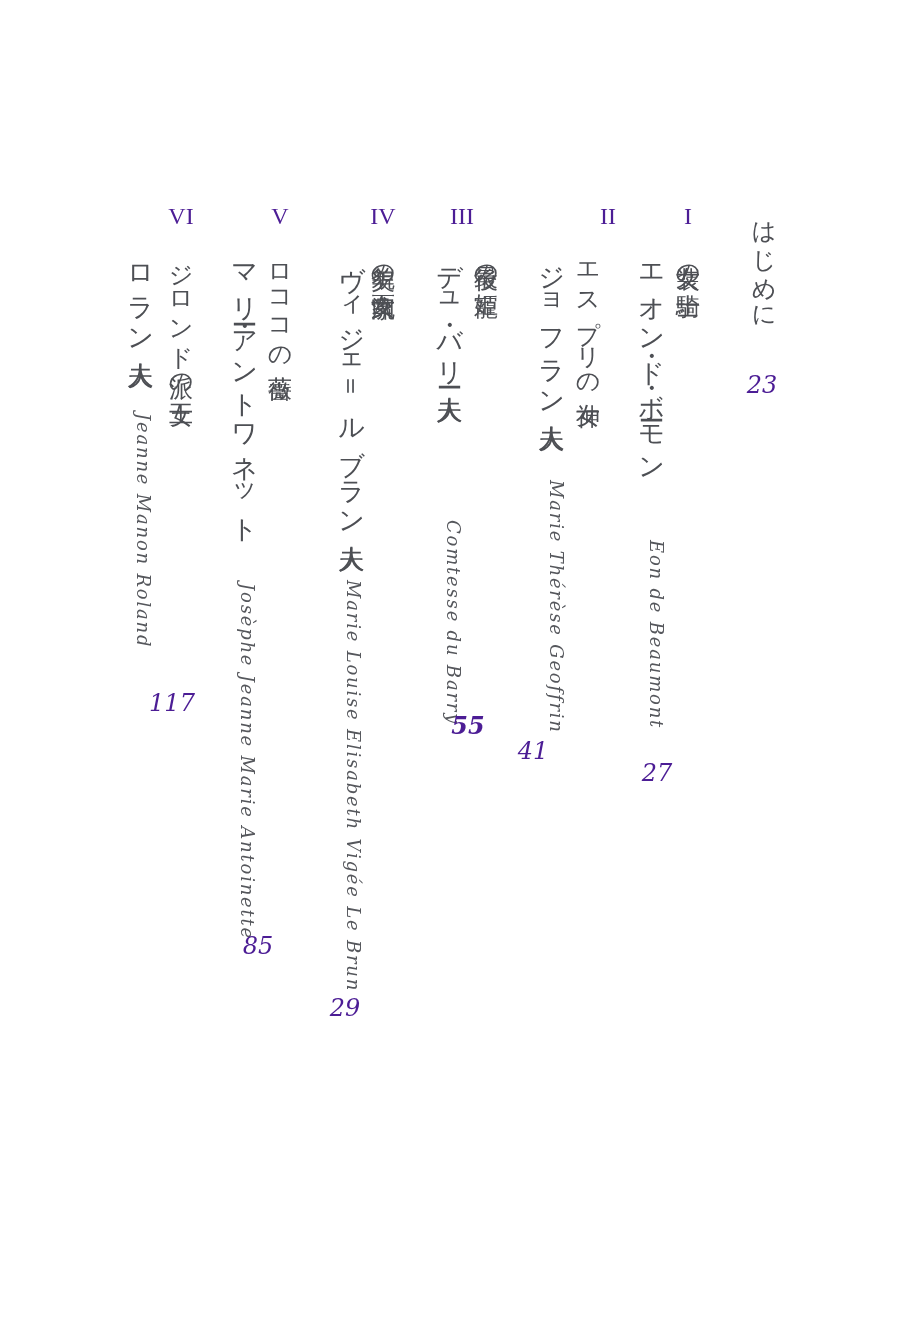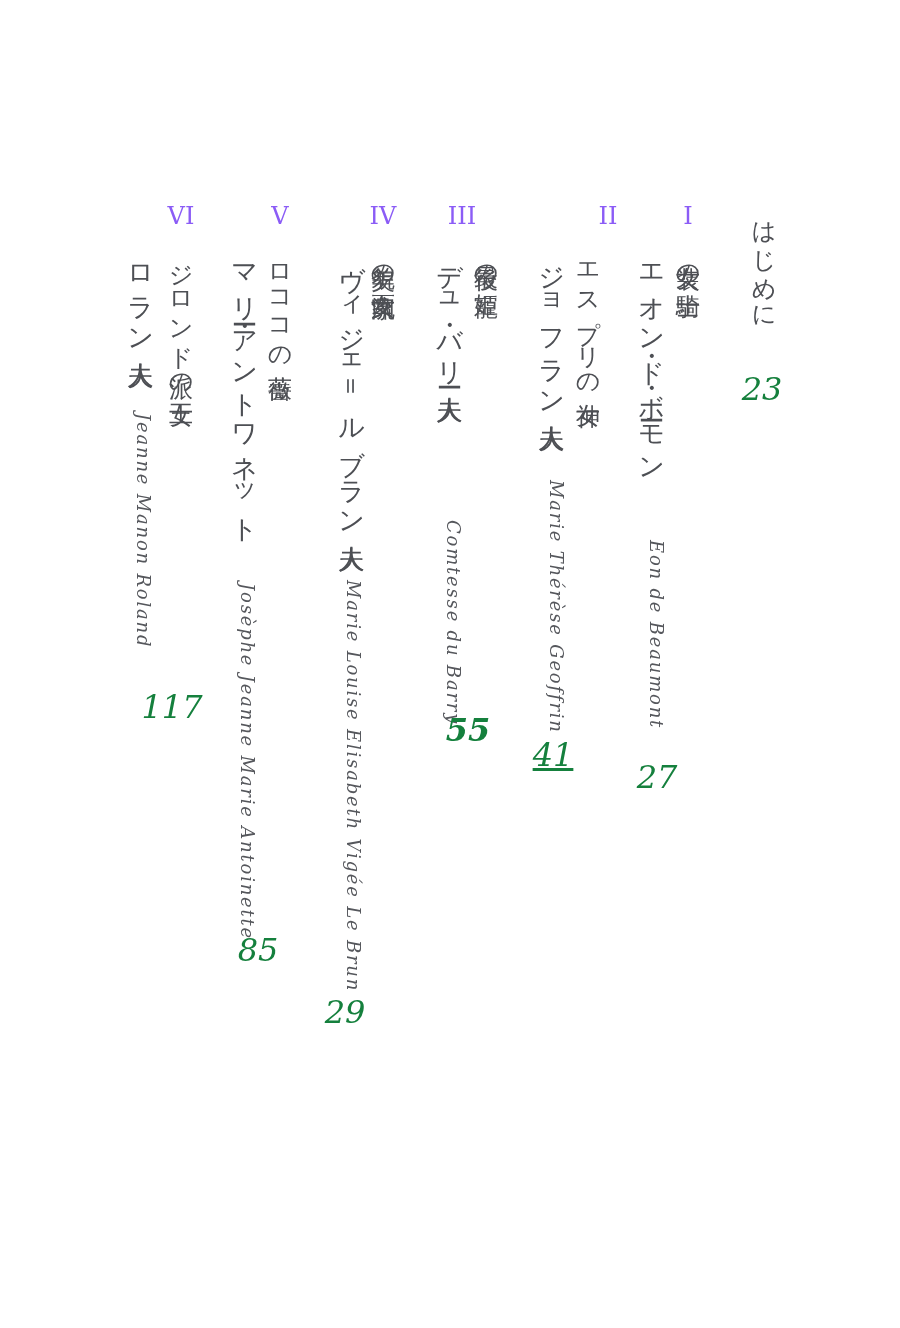--- a/index.html
+++ b/index.html
@@ -48,31 +48,32 @@
     letter-spacing: 1.8px;
     color: #55575c;
     white-space: nowrap;
     transform: translateX(-50%);
   }
   
   .numeral {
     position: absolute;
     font-size: 24px;
     line-height: 1;
-    color: #8b5cf6;
+    color: #4c1d95;
     transform: translateX(-50%);
     white-space: nowrap;
+    font-family: Liberation Serif, serif;
   }
   
   .pagenum {
     position: absolute;
     font-style: italic;
-    font-size: 32px;
+    font-size: 24px;
     line-height: 1;
-    color: #15803d;
+    color: #4c1d95;
     transform: translateX(-50%);
     white-space: nowrap;
   }
 </style>
 </head>
 <body>
 
 <div class="page">
 
   <div class="intro">
@@ -86,21 +87,21 @@
     <div class="vtext chapter-title" style="left:652px; top:248px;">エオン・ド・ボーモン</div>
     <div class="latin-name" style="left:656px; top:540px;">Eon de Beaumont</div>
     <div class="pagenum" style="left:657px; top:761px;">27</div>
   </div>
 
   <div class="chapter">
     <div class="numeral" style="left:608px; top:204px;">II</div>
     <div class="vtext chapter-subtitle" style="left:588px; top:248px;">エスプリの女神</div>
     <div class="vtext chapter-title" style="left:552px; top:248px;">ジョフラン夫人</div>
     <div class="latin-name" style="left:556px; top:480px;">Marie Thérèse Geoffrin</div>
-    <div class="pagenum" style="left:553px; top:739px;text-decoration:underline;">41</div>
+    <div class="pagenum" style="left:533px; top:739px;">41</div>
   </div>
 
   <div class="chapter">
     <div class="numeral" style="left:462px; top:204px;">III</div>
     <div class="vtext chapter-subtitle" style="left:486px; top:248px;">最後の寵姫</div>
     <div class="vtext chapter-title" style="left:450px; top:248px;">デュ・バリー夫人</div>
     <div class="latin-name" style="left:453px; top:520px;">Comtesse du Barry</div>
     <div class="pagenum" style="left:468px; top:714px;font-weight:bold;">55</div>
   </div>
 

